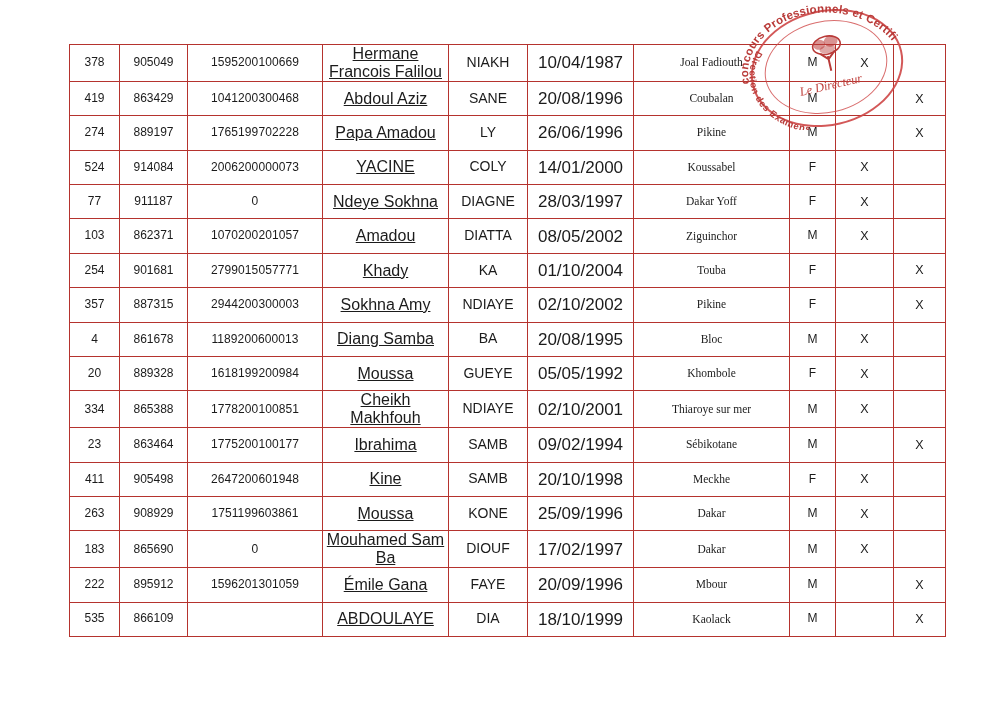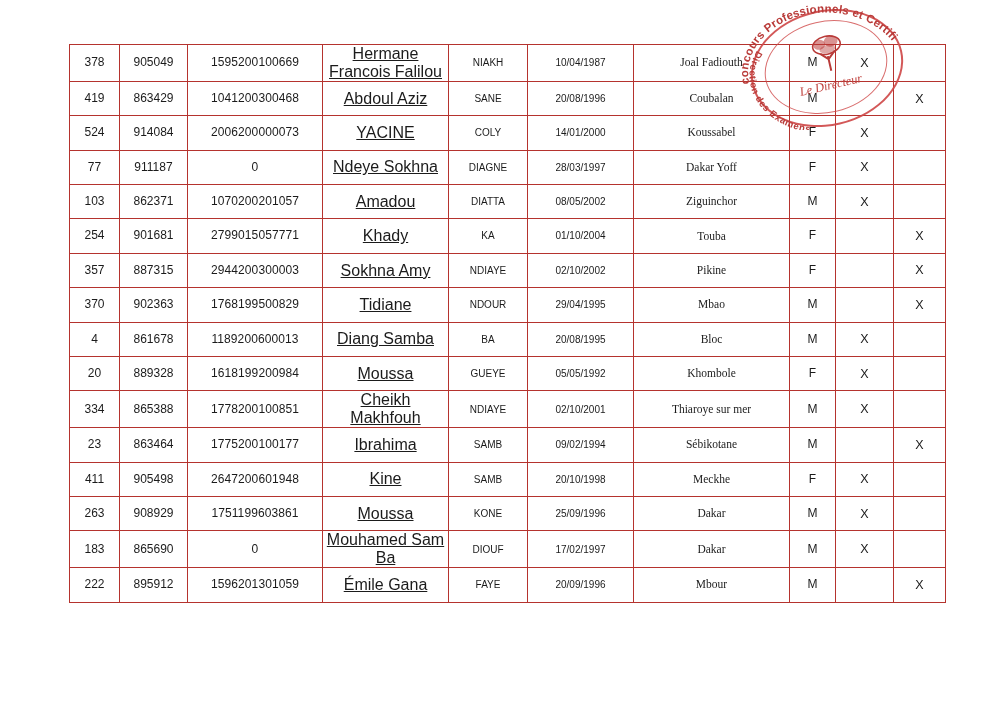--- a/index.html
+++ b/index.html
@@ -51,22 +51,22 @@
   col.c-nom    { width: 79px; }
   col.c-date   { width: 106px; }
   col.c-lieu   { width: 156px; }
   col.c-sexe   { width: 46px; }
   col.c-m1     { width: 58px; }
   col.c-m2     { width: 52px; }
 
   td.cell-num, td.cell-code { font-size: 12px; }
   td.cell-nin { font-size: 12px; letter-spacing: .1px; }
   td.cell-prenom { font-size: 16px; text-decoration: underline; }
-  td.cell-nom { font-size: 10px; }
-  td.cell-date { font-size: 10px; }
+  td.cell-nom { font-size: 14px; }
+  td.cell-date { font-size: 17px; }
   td.cell-lieu { font-size: 11.5px; font-family: Liberation Serif, serif; }
   td.cell-sexe { font-size: 12px; }
   td.cell-mark { font-size: 12.5px; }
 
   
   #stamp {
     position: absolute;
     left: 736px;
     top: 4px;
     width: 184px;
@@ -169,20 +169,32 @@
           <td class="cell-nin">1041200300468</td>
           <td class="cell-prenom">Abdoul Aziz</td>
           <td class="cell-nom">SANE</td>
           <td class="cell-date">20/08/1996</td>
           <td class="cell-lieu">Coubalan</td>
           <td class="cell-sexe">M</td>
           <td class="cell-mark"></td>
           <td class="cell-mark">X</td>
         </tr>
         <tr>
+          <td class="cell-num">274</td>
+          <td class="cell-code">889197</td>
+          <td class="cell-nin">1765199702228</td>
+          <td class="cell-prenom">Papa Amadou</td>
+          <td class="cell-nom">LY</td>
+          <td class="cell-date">26/06/1996</td>
+          <td class="cell-lieu">Pikine</td>
+          <td class="cell-sexe">M</td>
+          <td class="cell-mark"></td>
+          <td class="cell-mark">X</td>
+        </tr>
+        <tr>
           <td class="cell-num">524</td>
           <td class="cell-code">914084</td>
           <td class="cell-nin">2006200000073</td>
           <td class="cell-prenom">YACINE</td>
           <td class="cell-nom">COLY</td>
           <td class="cell-date">14/01/2000</td>
           <td class="cell-lieu">Koussabel</td>
           <td class="cell-sexe">F</td>
           <td class="cell-mark">X</td>
           <td class="cell-mark"></td>
@@ -229,32 +241,20 @@
           <td class="cell-nin">2944200300003</td>
           <td class="cell-prenom">Sokhna Amy</td>
           <td class="cell-nom">NDIAYE</td>
           <td class="cell-date">02/10/2002</td>
           <td class="cell-lieu">Pikine</td>
           <td class="cell-sexe">F</td>
           <td class="cell-mark"></td>
           <td class="cell-mark">X</td>
         </tr>
         <tr>
-          <td class="cell-num">370</td>
-          <td class="cell-code">902363</td>
-          <td class="cell-nin">1768199500829</td>
-          <td class="cell-prenom">Tidiane</td>
-          <td class="cell-nom">NDOUR</td>
-          <td class="cell-date">29/04/1995</td>
-          <td class="cell-lieu">Mbao</td>
-          <td class="cell-sexe">M</td>
-          <td class="cell-mark"></td>
-          <td class="cell-mark">X</td>
-        </tr>
-        <tr>
           <td class="cell-num">4</td>
           <td class="cell-code">861678</td>
           <td class="cell-nin">1189200600013</td>
           <td class="cell-prenom">Diang Samba</td>
           <td class="cell-nom">BA</td>
           <td class="cell-date">20/08/1995</td>
           <td class="cell-lieu">Bloc</td>
           <td class="cell-sexe">M</td>
           <td class="cell-mark">X</td>
           <td class="cell-mark"></td>
@@ -332,20 +332,32 @@
           <td class="cell-mark"></td>
         </tr>
         <tr>
           <td class="cell-num">222</td>
           <td class="cell-code">895912</td>
           <td class="cell-nin">1596201301059</td>
           <td class="cell-prenom">Émile Gana</td>
           <td class="cell-nom">FAYE</td>
           <td class="cell-date">20/09/1996</td>
           <td class="cell-lieu">Mbour</td>
+          <td class="cell-sexe">M</td>
+          <td class="cell-mark"></td>
+          <td class="cell-mark">X</td>
+        </tr>
+        <tr>
+          <td class="cell-num">535</td>
+          <td class="cell-code">866109</td>
+          <td class="cell-nin"></td>
+          <td class="cell-prenom">ABDOULAYE</td>
+          <td class="cell-nom">DIA</td>
+          <td class="cell-date">18/10/1999</td>
+          <td class="cell-lieu">Kaolack</td>
           <td class="cell-sexe">M</td>
           <td class="cell-mark"></td>
           <td class="cell-mark">X</td>
         </tr>
       </tbody>
   </table>
 
   <div id="stamp">
     <div class="ring"></div>
     <div class="ring inner"></div>

